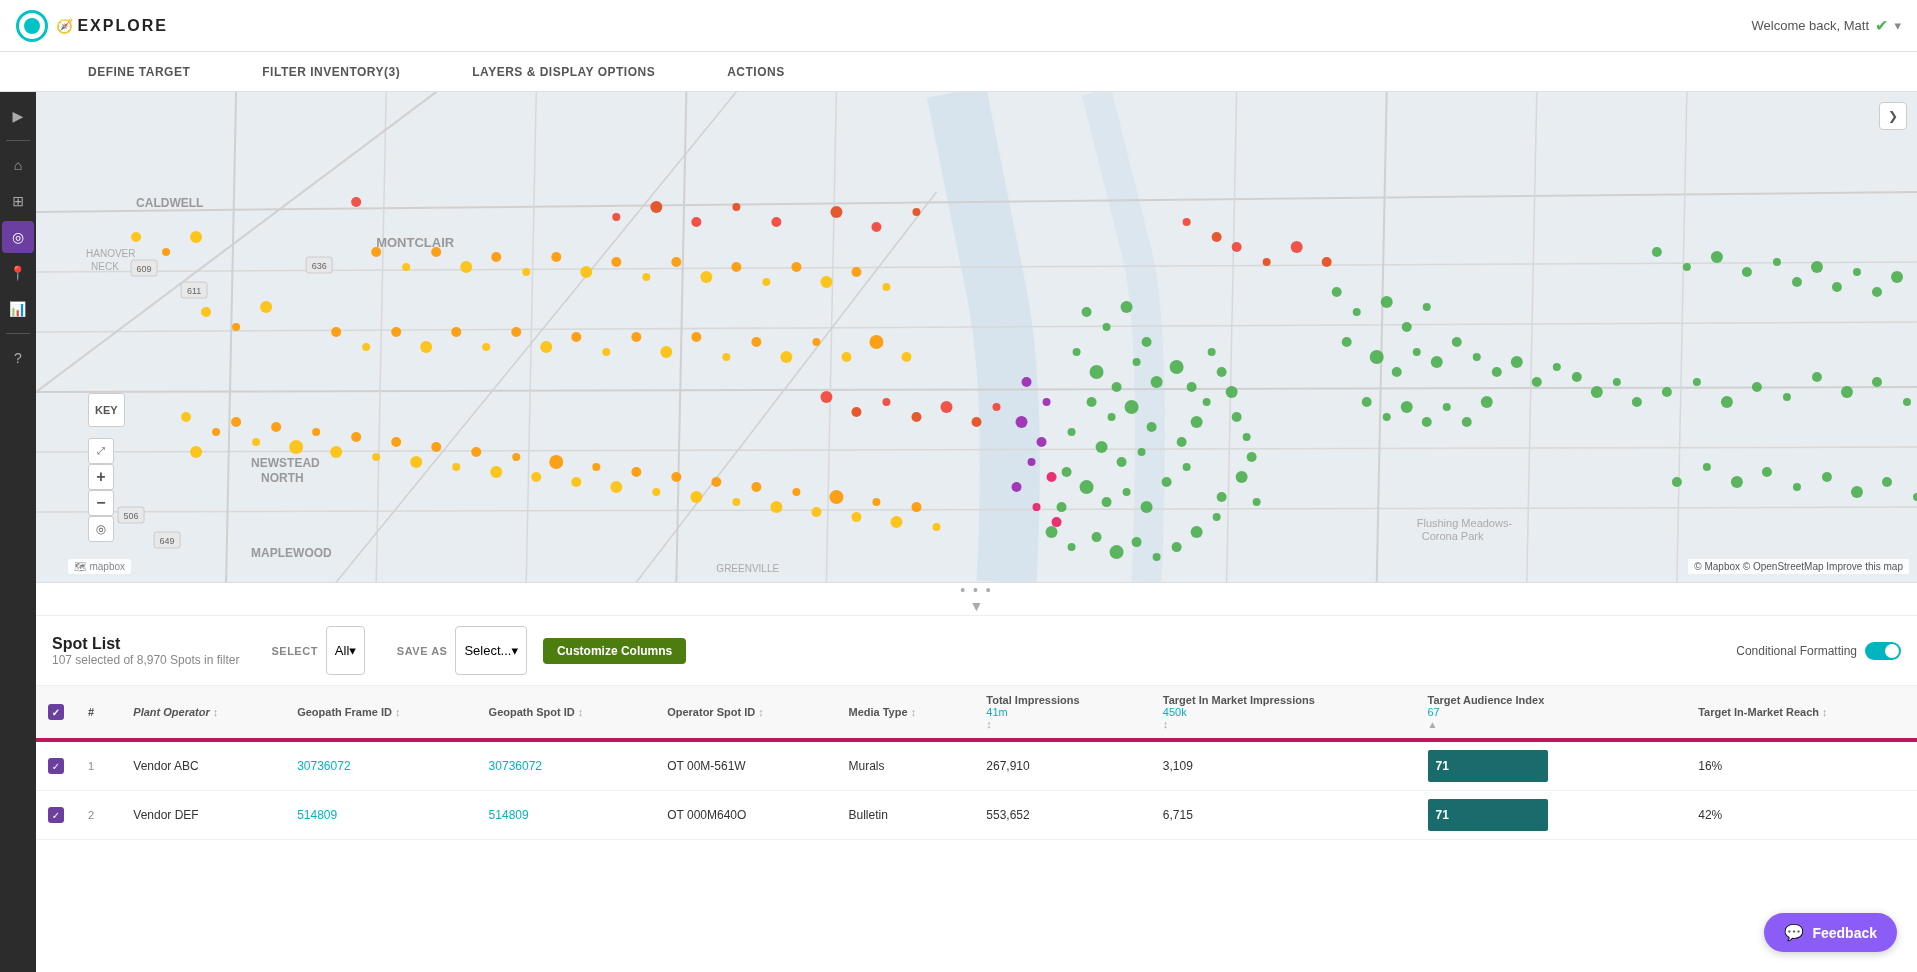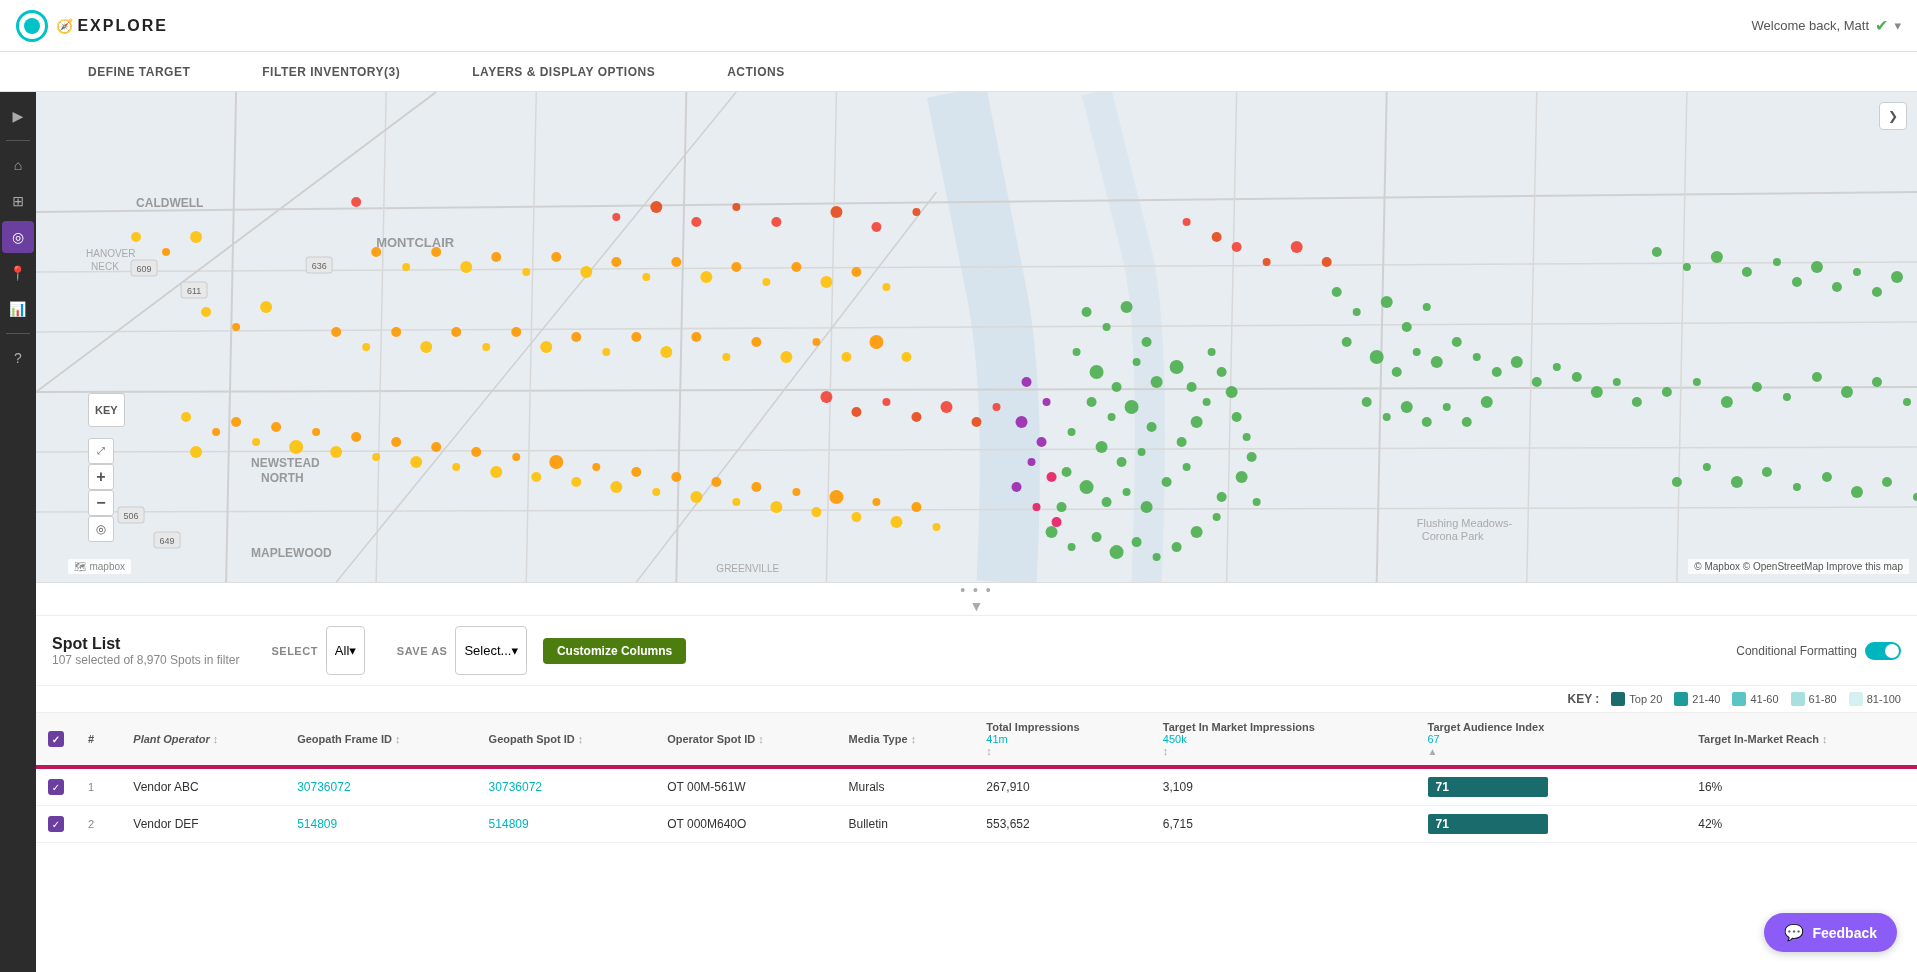--- a/index.html
+++ b/index.html
@@ -161,21 +161,21 @@
     .checkbox-cell { width: 32px; }
     .checkbox {
       width: 16px; height: 16px; border-radius: 3px; background: #6b3fa0;
       display: flex; align-items: center; justify-content: center; cursor: pointer;
     }
     .checkbox-check { color: white; font-size: 10px; }
     .row-num { color: #888; font-size: 11px; }
     .vendor-name { font-weight: 500; color: #333; }
     .spot-id { color: #00b5bd; cursor: pointer; }
     .tai-bar {
-      height: 20px; border-radius: 2px;
+      height: 32px; border-radius: 2px;
       display: flex; align-items: center; padding-left: 8px;
       font-size: 12px; font-weight: 600; color: white; min-width: 60px;
     }
 
     
     .feedback-btn {
       position: fixed; bottom: 20px; right: 20px;
       background: #8b5cf6; color: white; border: none; border-radius: 24px;
       padding: 10px 20px; font-size: 14px; font-weight: 600; cursor: pointer;
       display: flex; align-items: center; gap: 8px; box-shadow: 0 2px 8px rgba(0,0,0,0.2);
@@ -577,43 +577,20 @@
         <button class="customize-btn">Customize Columns</button>
 
         <div class="conditional-formatting">
           <span>Conditional Formatting</span>
           <div class="toggle-switch">
             <div class="toggle-knob"></div>
           </div>
         </div>
       </div>
 
-      <div class="key-bar">
-        <span class="key-label">KEY :</span>
-        <div class="key-item">
-          <div class="key-color" style="background:#1a6b6b;"></div>
-          <span>Top 20</span>
-        </div>
-        <div class="key-item">
-          <div class="key-color" style="background:#1e9b9b;"></div>
-          <span>21-40</span>
-        </div>
-        <div class="key-item">
-          <div class="key-color" style="background:#5bc5c5;"></div>
-          <span>41-60</span>
-        </div>
-        <div class="key-item">
-          <div class="key-color" style="background:#a8e0e0;"></div>
-          <span>61-80</span>
-        </div>
-        <div class="key-item">
-          <div class="key-color" style="background:#d4f0f0;"></div>
-          <span>81-100</span>
-        </div>
-      </div>
 
       <div class="table-container">
         <table>
           <thead>
             <tr>
               <th class="checkbox-cell">
                 <div class="checkbox">
                   <span class="checkbox-check">✓</span>
                 </div>
               </th>

